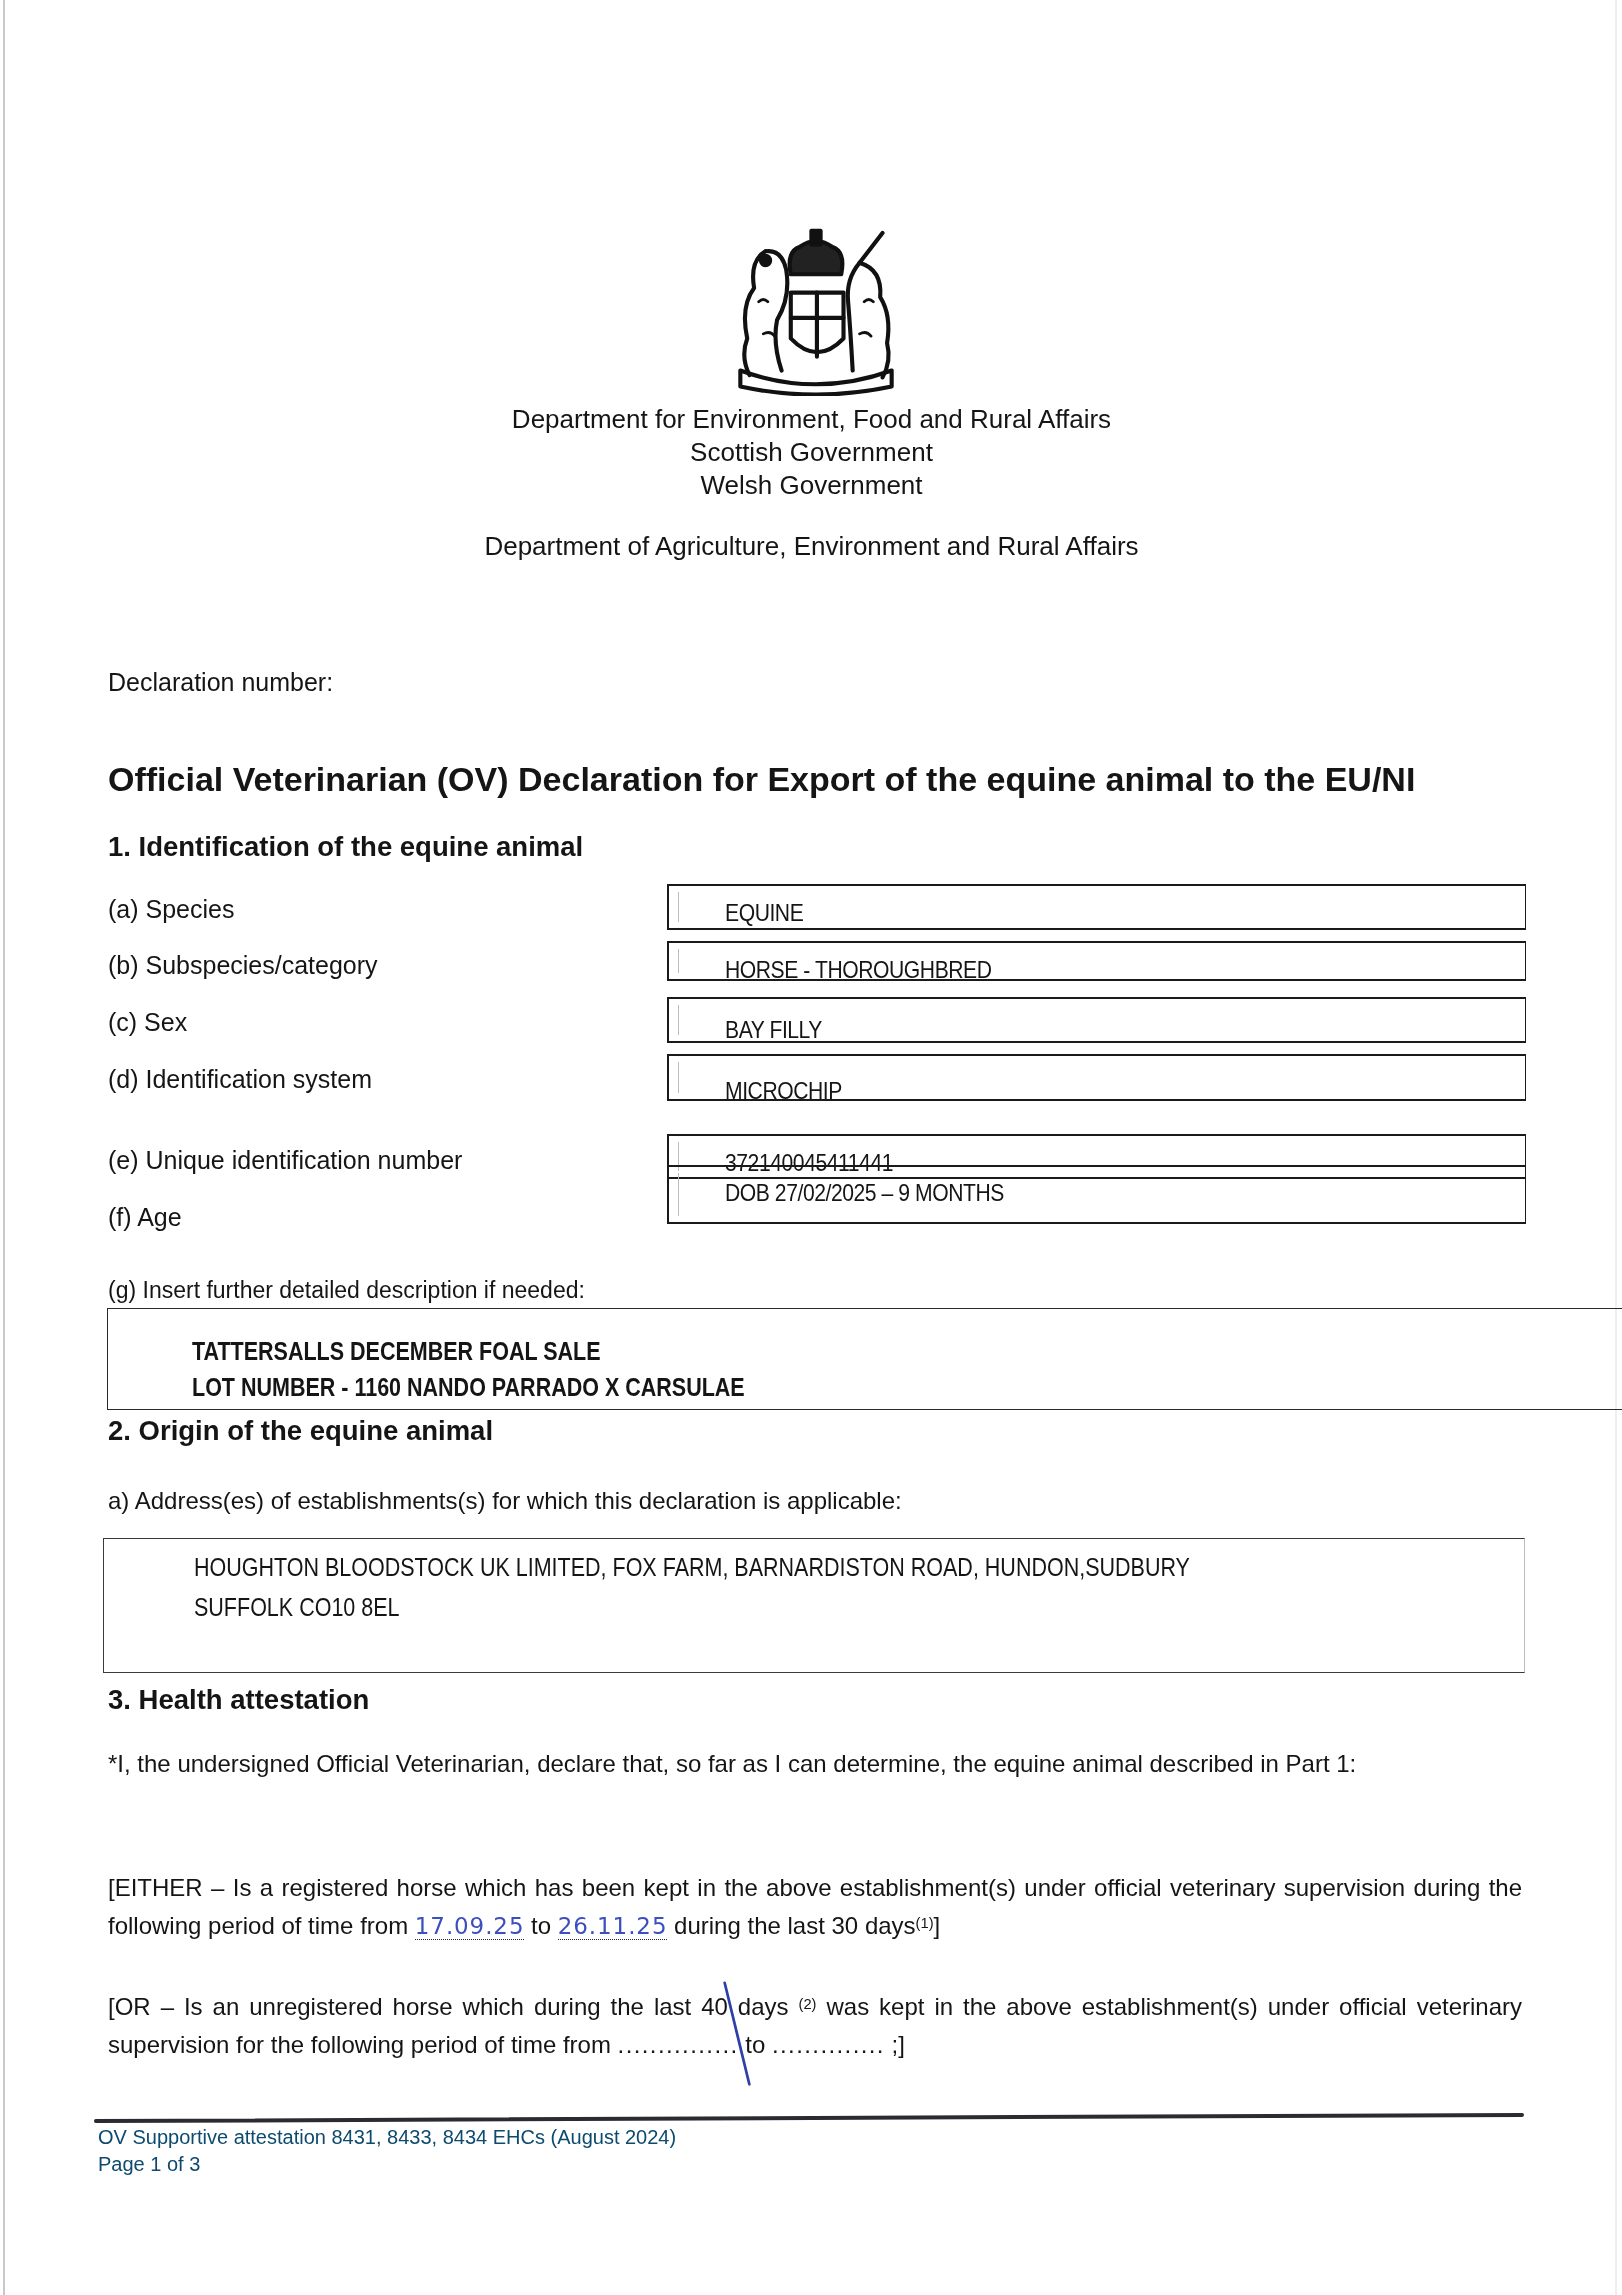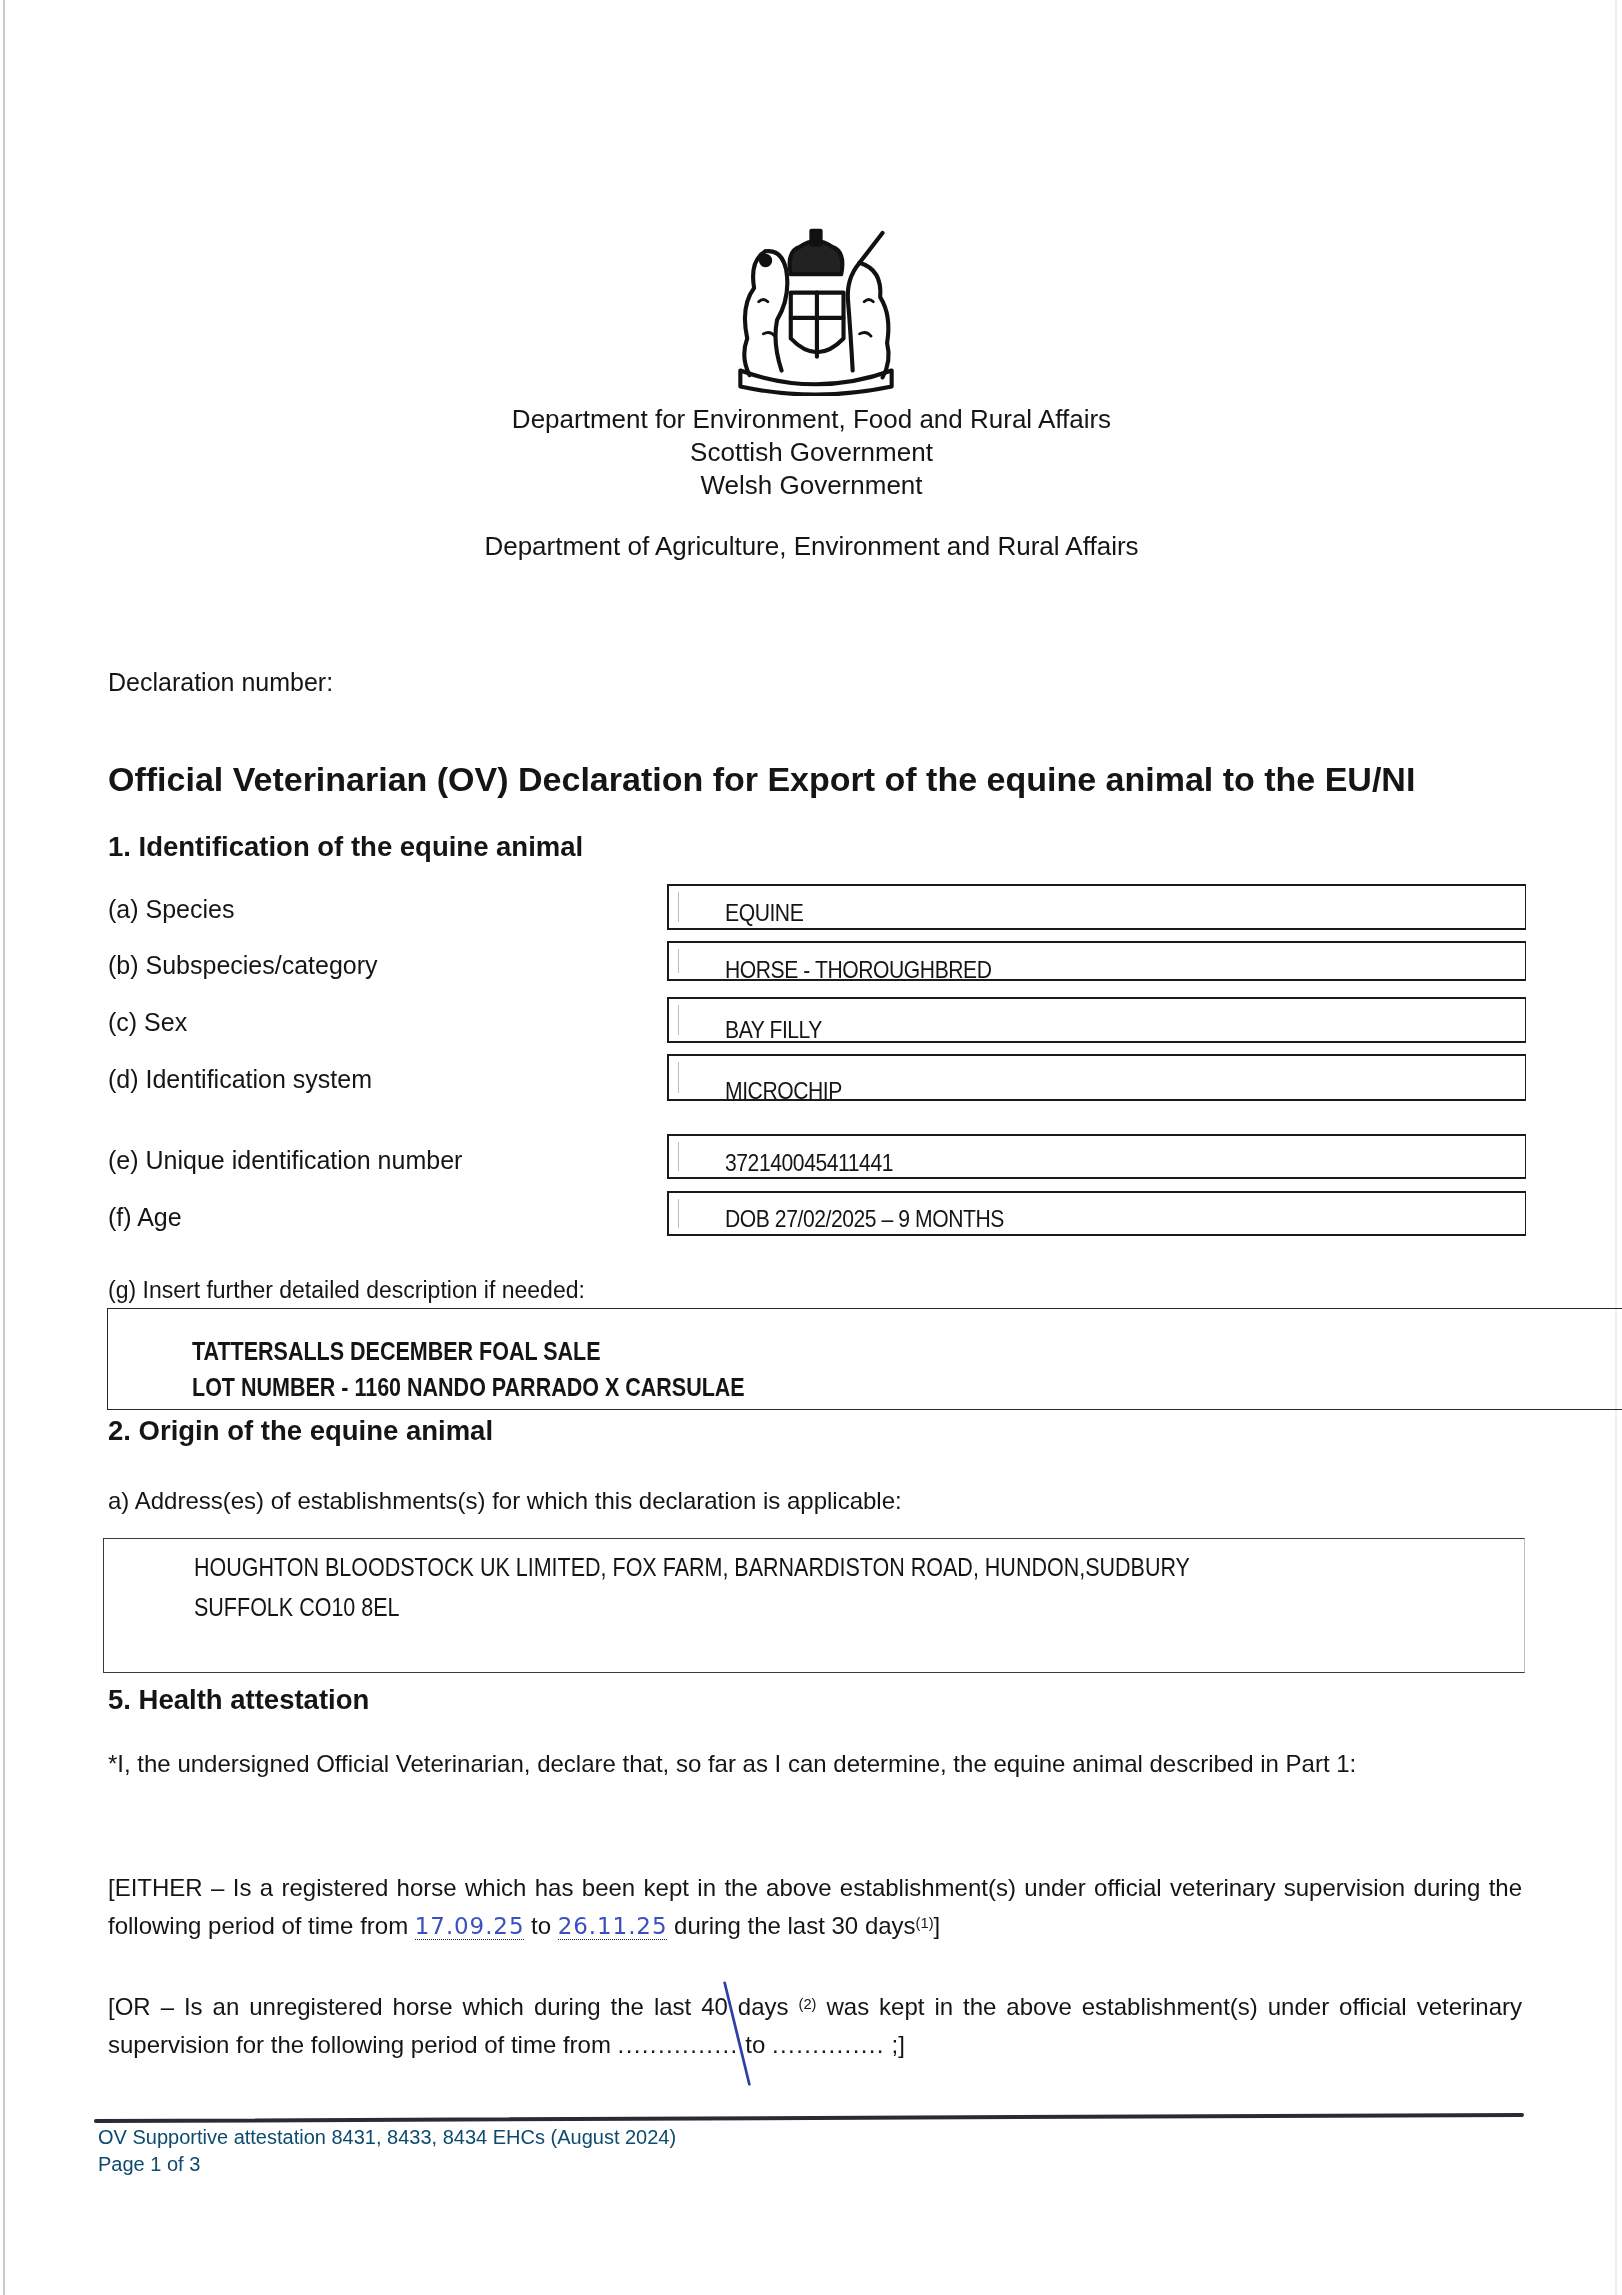--- a/index.html
+++ b/index.html
@@ -100,39 +100,39 @@
   <span class="val" style="top:21px;">MICROCHIP</span>
 </div>
 
 <div class="abs label" style="top:1146px;">(e) Unique identification number</div>
 <div class="abs field-box" style="top:1134px;height:45px;">
   <span class="cursor"></span>
   <span class="val" style="top:13px;">372140045411441</span>
 </div>
 
 <div class="abs label" style="top:1203px;">(f) Age</div>
-<div class="abs field-box" style="top:1191px;height:45px;">
+<div class="abs field-box" style="top:1165px;height:59px;">
   <span class="cursor"></span>
   <span class="val" style="top:12px;">DOB 27/02/2025  – 9 MONTHS</span>
 </div>
 
 <div class="abs label" style="top:1277px;font-size:23px;">(g) Insert further detailed description if needed:</div>
 <div class="abs desc-box">
   <span class="desc-line" style="top:27.5px;">TATTERSALLS DECEMBER FOAL SALE</span>
   <span class="desc-line" style="top:64px;">LOT NUMBER - 1160  NANDO PARRADO X CARSULAE</span>
 </div>
 
 <div class="abs section-h" style="top:1415px;">2. Origin of the equine animal</div>
 <div class="abs label" style="top:1487px;font-size:24px;">a) Address(es) of establishments(s) for which this declaration is applicable:</div>
 <div class="abs addr-box">
   <span class="addr-line" style="top:13.8px;">HOUGHTON BLOODSTOCK UK LIMITED,  FOX FARM, BARNARDISTON ROAD, HUNDON,SUDBURY</span>
   <span class="addr-line" style="top:54px;">SUFFOLK CO10 8EL</span>
 </div>
 
-<div class="abs section-h" style="top:1684px;">5. Health attestation</div>
+<div class="abs section-h" style="top:1684px;">3. Health attestation</div>
 <div class="abs para" style="top:1745px;">*I, the undersigned Official Veterinarian, declare that, so far as I can determine, the equine animal described in Part 1:</div>
 
 <div class="abs para" style="top:1869px;">
   <span>[EITHER – Is a registered horse which has been kept in the above establishment(s) under official veterinary supervision during the following period of time from</span>
   <span class="hw">17.09.25</span>
   <span>to</span>
   <span class="hw">26.11.25</span>
   <span>during the last 30 days</span><sup>(1)</sup><span>]</span>
 </div>
 

